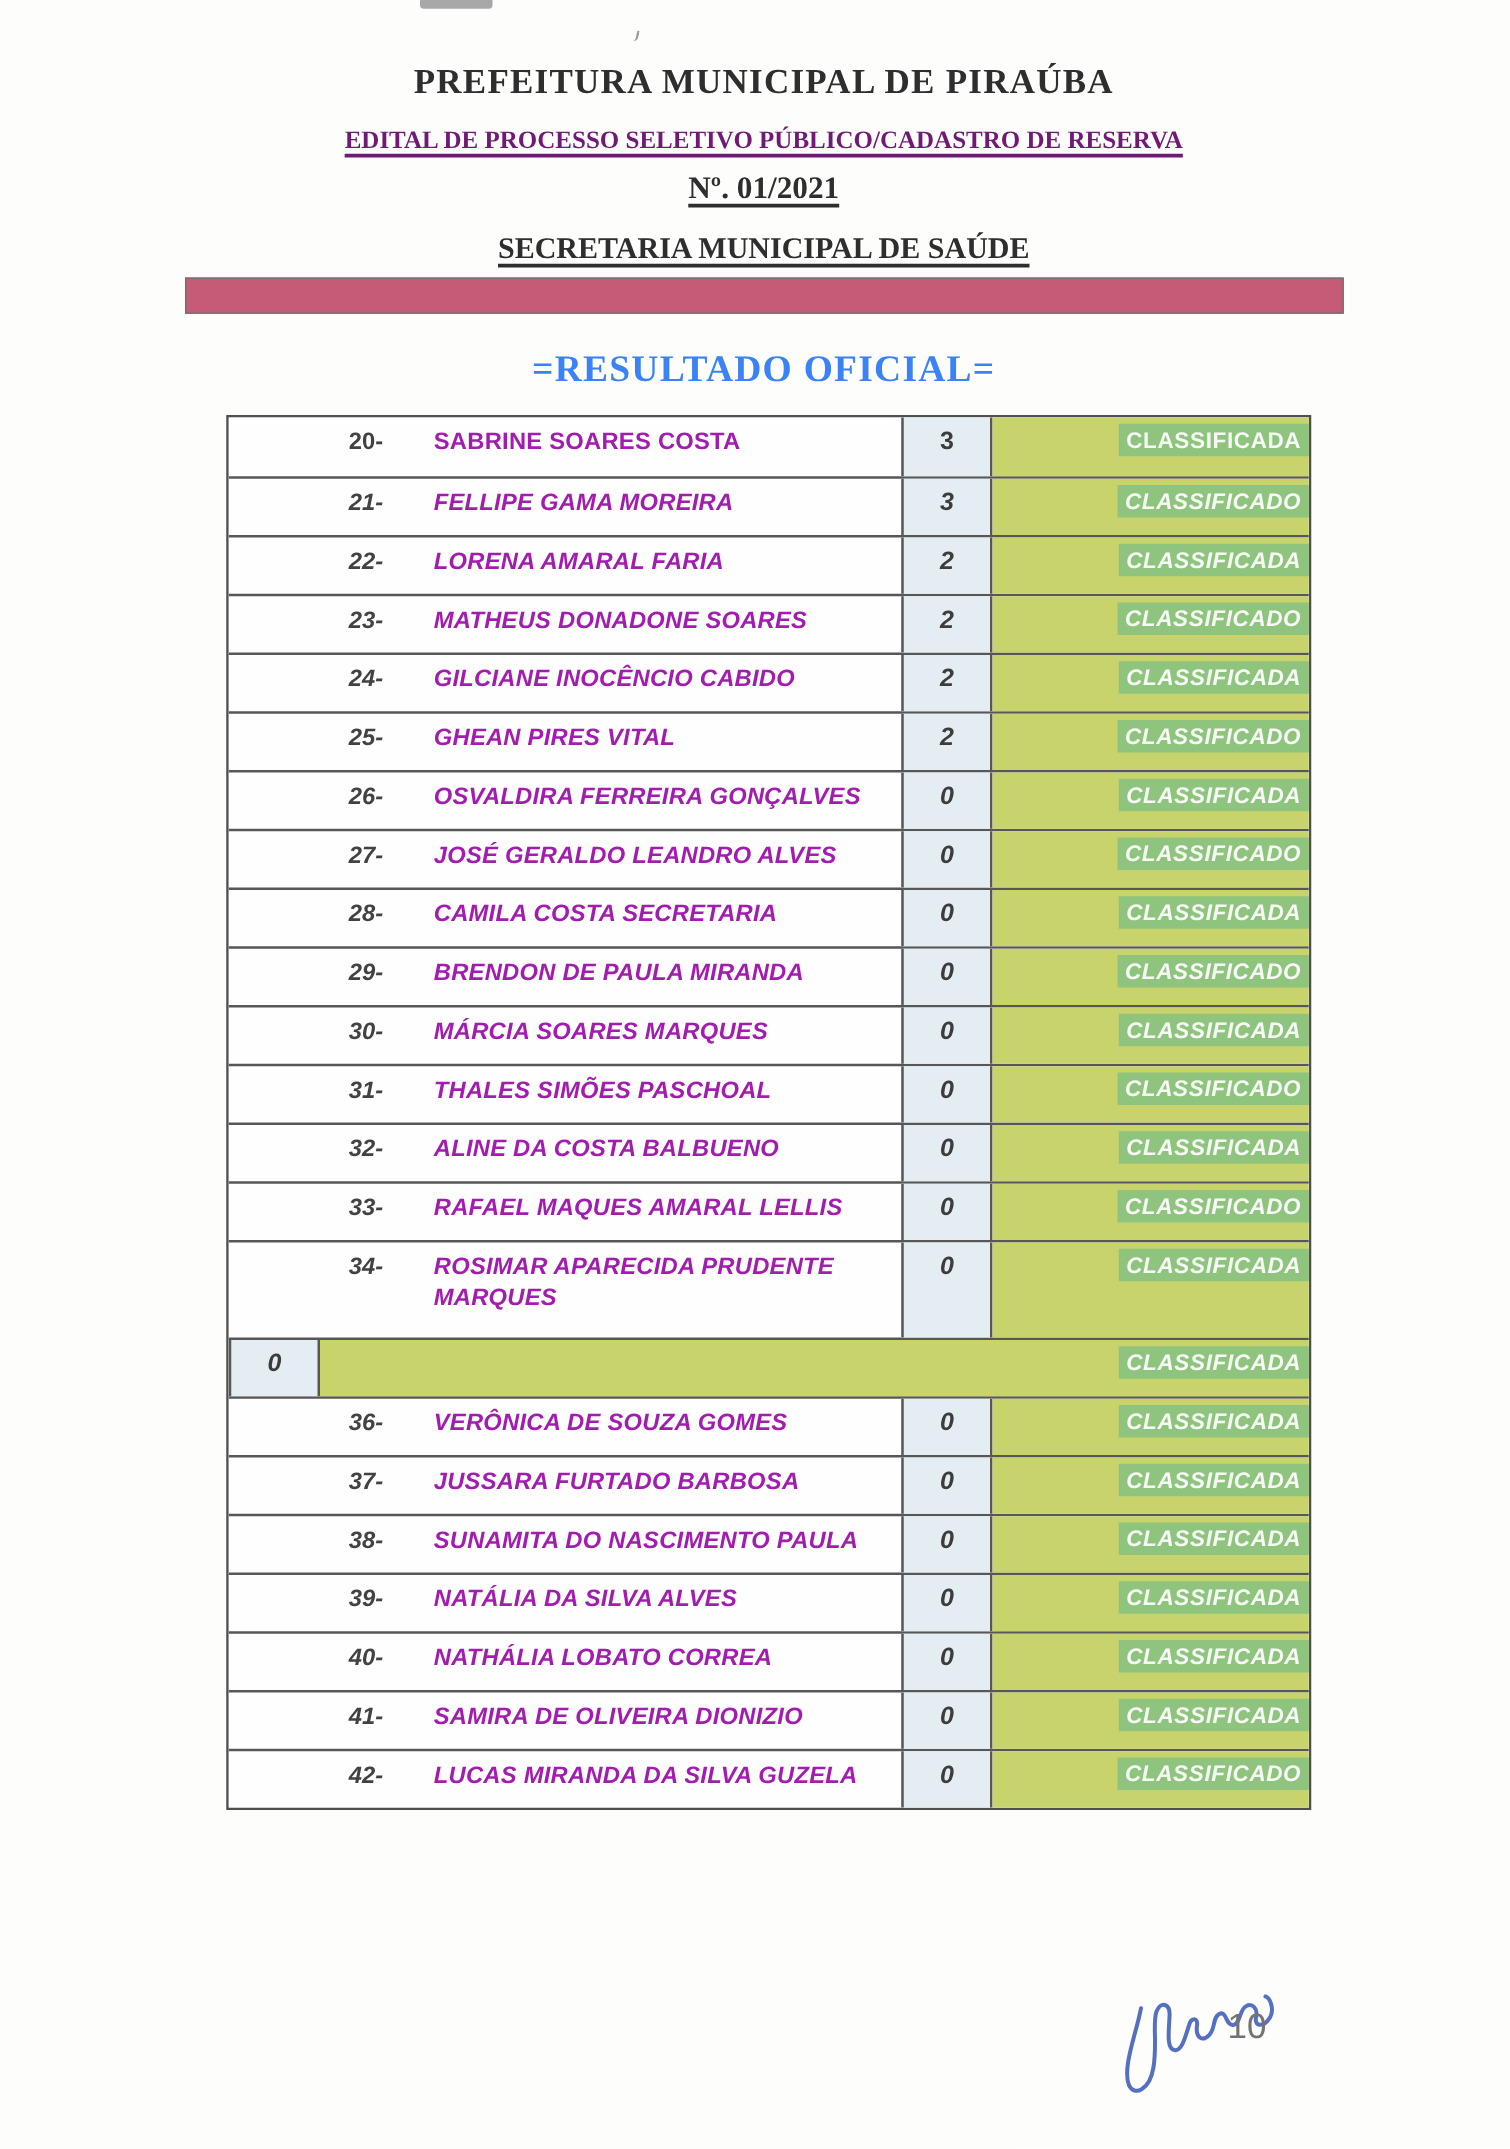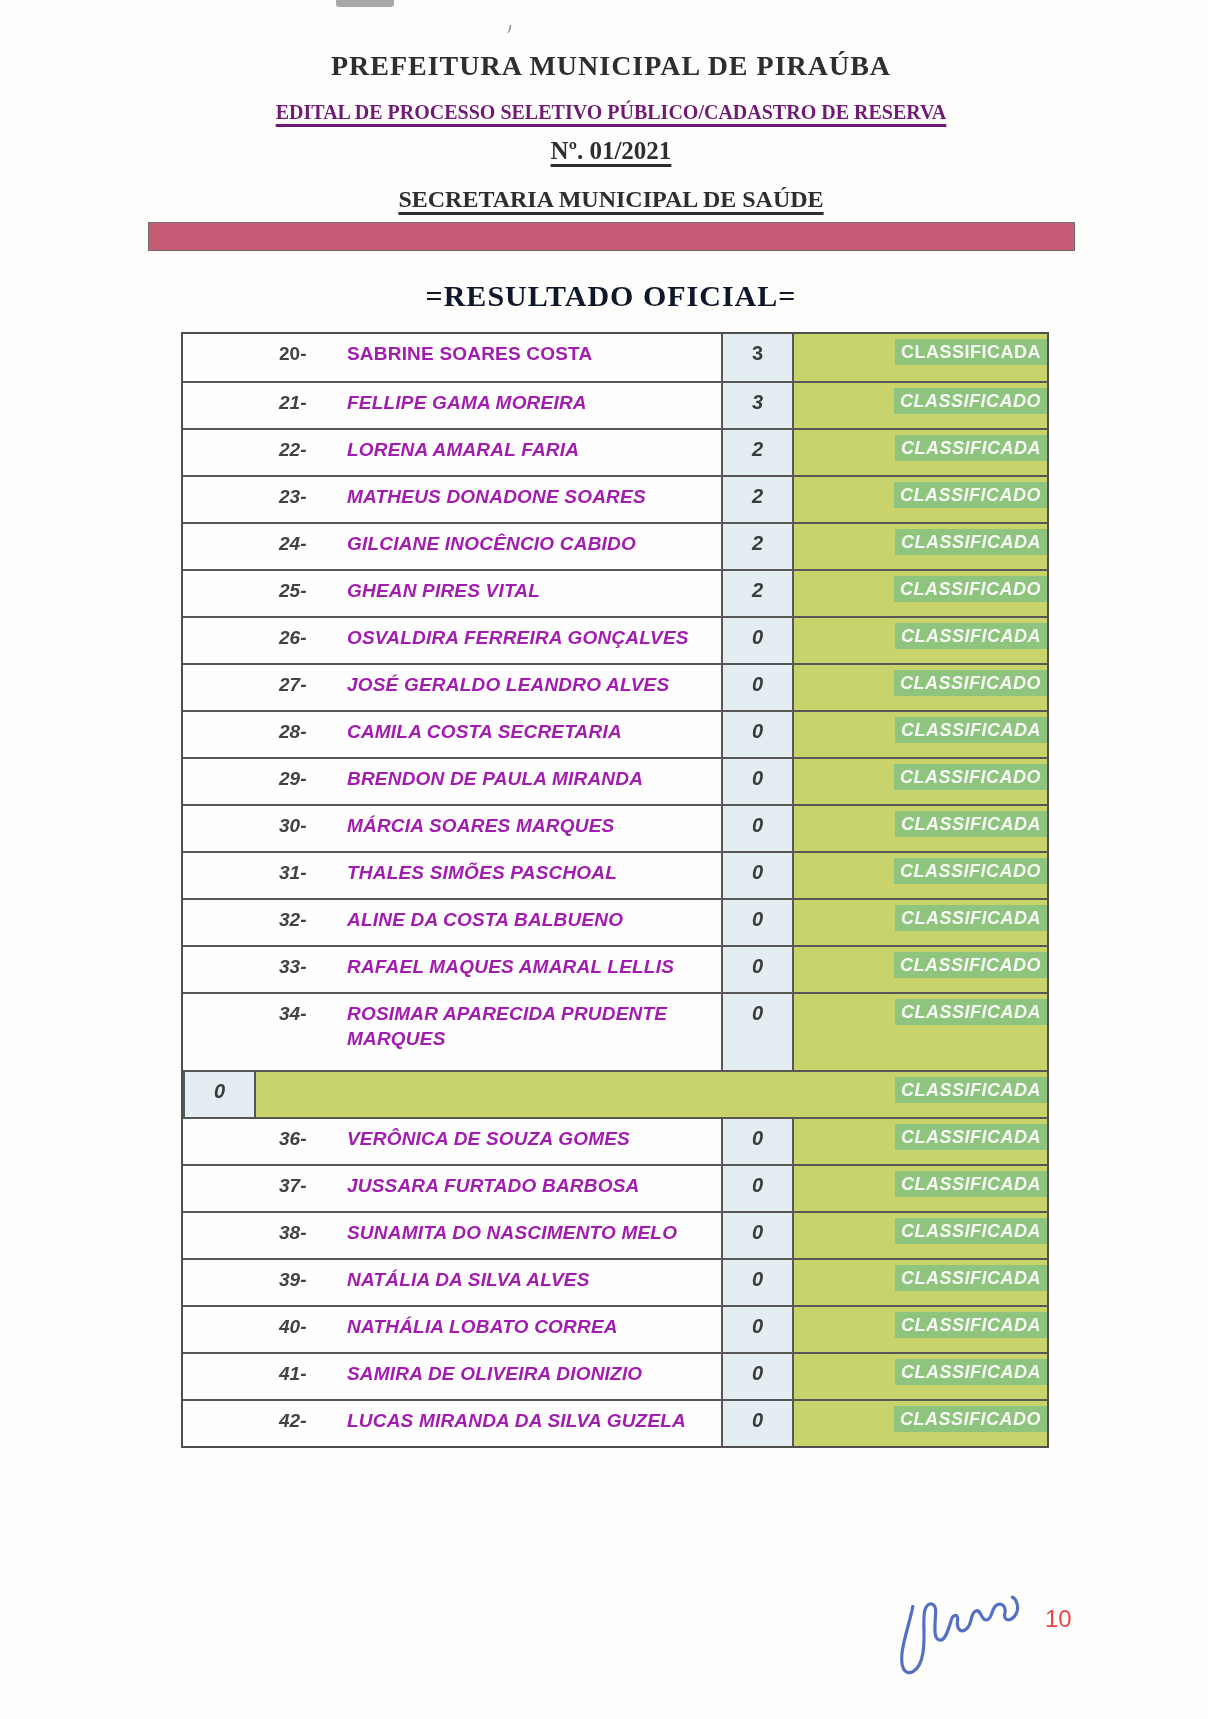--- a/index.html
+++ b/index.html
@@ -22,21 +22,21 @@
   .centerband { position:absolute; left:0; width:1150px; text-align:center; margin:0;padding-left:36px; }
   .doc-title { top:50px; font-size:28px; font-weight:bold; letter-spacing:1px; color:#2e2e2e; }
   .edital-1 { top:101px; font-size:20px; font-weight:bold; color:#701a75;
     text-decoration:underline; text-decoration-thickness:3px; text-underline-offset:5px; }
   .edital-2 { top:137px; font-size:25px; font-weight:bold; color:#2e2e2e;
     text-decoration:underline; text-decoration-thickness:3px; text-underline-offset:5px; }
   .dept { top:186px; font-size:24px; font-weight:bold; color:#2e2e2e;
     text-decoration:underline; text-decoration-thickness:3px; text-underline-offset:5px; }
   .red-bar { position:absolute; top:222px; left:148px; width:927px; height:29px;
     background:var(--red-bar,#c65b75); border:1px solid #6e6e6e; box-sizing:border-box; }
-  .result-heading { top:279px; font-size:30px; font-weight:bold; letter-spacing:1px; color:#0f172a; }
+  .result-heading { top:279px; font-size:30px; font-weight:bold; letter-spacing:1px; color:#3b82f6; }
   
   .results-table {
     position:absolute; top:332px; left:181px; width:868px;
     border:2px solid #4f4f4f; box-sizing:border-box;
     font-family:"Liberation Sans","DejaVu Sans",sans-serif;
   }
   .row { display:flex; height:47px; box-sizing:border-box; background:#fefefe; }
   .row + .row { border-top:2px solid #575757;font-style:italic; }
   .row.tall { height:78px; }
   .cell { box-sizing:border-box; }
@@ -50,23 +50,23 @@
     text-align:center; padding-top:8px; font-size:20px; font-weight:bold; color:#3c3c3c; }
   .status-cell { flex:1 1 auto; background:var(--status-cell-bg,#c8d46b);
     text-align:right; padding-top:5px; }
   .badge { display:inline-block; min-width:112px; box-sizing:border-box;
     background:var(--badge-bg,#8ec47e); color:var(--badge-text,#f7faf4);
     font-size:18px; font-weight:bold; letter-spacing:0.5px;
     padding:3px 6px 2px 6px; line-height:21px; }
   
   .signature { position:absolute; left:886px; top:1586px; width:145px; height:98px;
     transform:rotate(-6deg); }
-  .page-number { position:absolute; left:1045px; top:1605px;
+  .page-number { position:absolute; left:982px; top:1605px;
     font-family:"Liberation Sans","DejaVu Sans",sans-serif;
-    font-size:24px; color:#ef4444; }
+    font-size:28px; color:#737373; }
 </style>
 </head>
 <body>
 
 <div class="page">
 
   <div class="scan-edge"></div>
   <div class="speck-comma"></div>
   <div class="speck-slash"></div>
 
@@ -269,21 +269,21 @@
       </div>
       <div class="cell score-cell">0</div>
       <div class="cell status-cell">
         <span class="badge">CLASSIFICADA</span>
       </div>
     </div>
 
     <div class="row">
       <div class="cell name-cell">
         <span class="rank">38-</span>
-        <span class="name">SUNAMITA DO NASCIMENTO MELO</span>
+        <span class="name">SUNAMITA DO NASCIMENTO PAULA</span>
       </div>
       <div class="cell score-cell">0</div>
       <div class="cell status-cell">
         <span class="badge">CLASSIFICADA</span>
       </div>
     </div>
 
     <div class="row">
       <div class="cell name-cell">
         <span class="rank">39-</span>

